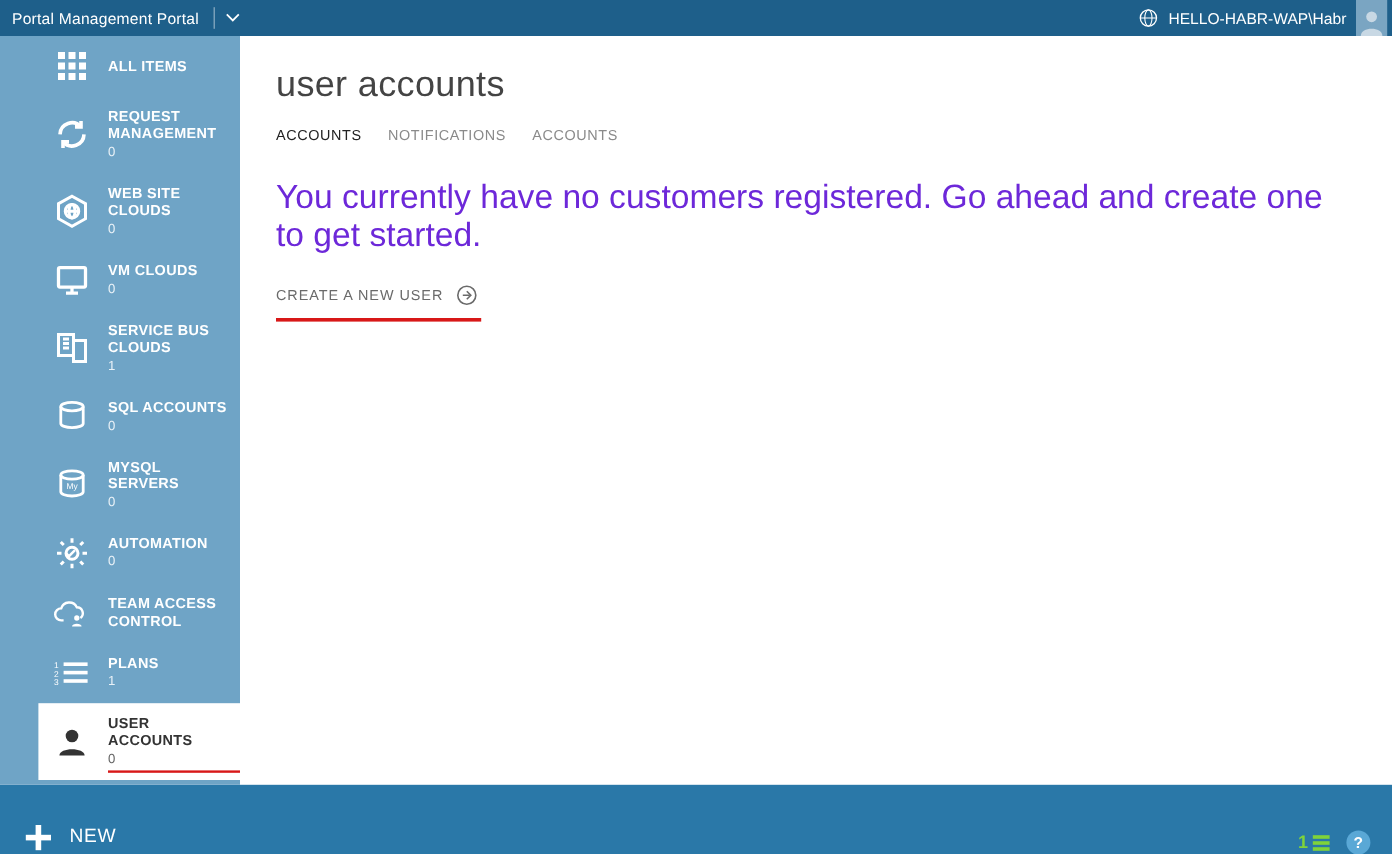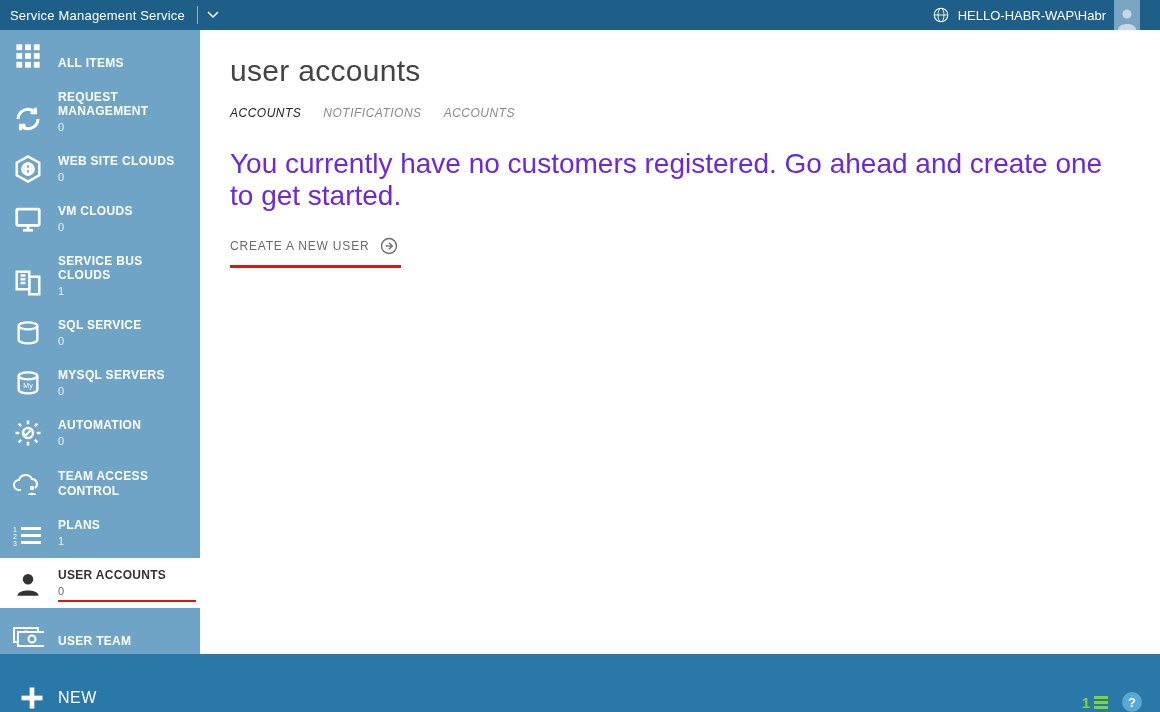--- a/index.html
+++ b/index.html
@@ -8,49 +8,50 @@
   .header {
     height: 30px; width: 100%;
     background: #1e5f8a;
     display: flex; align-items: center;
     color: #fff; font-size: 13px;
   }
   .header-title { padding-left: 10px; font-weight: 400; letter-spacing: .2px; }
   .header-divider { width:1px; height:18px; background: rgba(255,255,255,.5); margin: 0 8px 0 12px; }
   .header-chevron { display:inline-flex; align-items:center; cursor:pointer; }
   .header-spacer { flex: 1; }
-  .header-user { display:flex; align-items:center; gap:8px; padding-right:20px; }
+  .header-user { display:flex; align-items:center; gap:8px; padding-right:4px; }
   .avatar-box { width:26px; height:30px; background:#7aa5c2; display:flex; align-items:flex-end; justify-content:center; }
   .avatar-box svg { display:block; }
   
   .body { display:flex; height: calc(712px - 30px - 58px); }
   
   .sidebar { width: 200px; background:#6fa4c6; color:#fff; overflow:hidden; }
   .side-item {
-    display:flex; align-items:flex-end; gap:12px;
+    display:flex; align-items:center; gap:12px;
     padding: 10px 10px 10px 10px;
     min-height: 50px;
     cursor:pointer;
     font-size:12px;
+    margin-left:32px;
   }
   .side-item .icon-wrap { width:36px; display:flex; align-items:center; justify-content:center; flex-shrink:0; }
   .side-item .texts { display:flex; flex-direction:column; line-height:1.2; }
   .side-item .label { font-weight:700; letter-spacing:.3px; }
   .side-item .count { font-size:11px; color:#e8f1f7; margin-top:2px; }
   .side-item.active { background:#fff; color:#333; }
   .side-item.active .count { color:#666; }
   
   .side-item.active .texts { position:relative; }
   .side-item.active .texts::after {
     content:""; position:absolute; left:0; right:-30px; bottom:-4px; height:2px; background:#d81818;
   }
   
   .main { flex:1; padding: 24px 30px; color:#333; }
   .page-title { font-size: 30px; font-weight: 300; color:#444; margin-bottom: 18px; letter-spacing:.3px; }
-  .tabs { display:flex; gap:22px; font-size:12px; letter-spacing:.5px; color:#8a8a8a; margin-bottom:28px;font-style:italic; }
+  .tabs { display:flex; gap:22px; font-size:12px; letter-spacing:.5px; color:#8a8a8a; margin-bottom:28px; }
   .tab { cursor:pointer; }
   .tab.active { color:#222; }
   .empty-msg { font-size:28px; font-weight:300; color:#6d28d9; margin-bottom:24px; }
   .create-row { display:inline-flex; align-items:center; gap:10px; cursor:pointer; position:relative; padding-bottom:8px; }
   .create-label { font-size:12px; letter-spacing:.8px; color:#6a6a6a; }
   .create-row::after { content:""; position:absolute; left:0; right:-2px; bottom:-4px; height:3px; background:#d81818; }
   
   .bottombar {
     height:58px; width:100%; background:#2a78a8;
     display:flex; align-items:flex-end; color:#fff; padding:0 18px;
@@ -65,21 +66,21 @@
   }
   .count-green { display:flex; align-items:center; gap:4px; color:#7fd33a; font-weight:600; font-size:15px; }
   .count-green .bars { display:flex; flex-direction:column; gap:2px; }
   .count-green .bars span { width:14px; height:3px; background:#7fd33a; display:block; }
   svg { display:block; }
 </style>
 </head>
 <body>
 
 <div class="header">
-  <div class="header-title">Service Management Service</div>
+  <div class="header-title">Portal Management Portal</div>
   <div class="header-divider"></div>
   <div class="header-chevron">
     <svg width="14" height="14" viewBox="0 0 14 14">
       <polyline points="2,4 7,9 12,4" fill="none" stroke="#fff" stroke-width="1.5"></polyline>
     </svg>
   </div>
   <div class="header-spacer"></div>
   <div class="header-user">
     <svg width="18" height="18" viewBox="0 0 24 24">
       <circle cx="12" cy="12" r="9" fill="none" stroke="#fff" stroke-width="1.5"></circle>
@@ -182,21 +183,21 @@
     </div>
 
     <div class="side-item">
       <div class="icon-wrap">
         <svg width="28" height="28" viewBox="0 0 24 24" fill="none" stroke="#fff" stroke-width="2">
           <ellipse cx="12" cy="5" rx="8" ry="3"></ellipse>
           <path d="M4 5v12c0 1.7 3.6 3 8 3s8-1.3 8-3V5"></path>
         </svg>
       </div>
       <div class="texts">
-        <span class="label">SQL SERVICE</span>
+        <span class="label">SQL ACCOUNTS</span>
         <span class="count">0</span>
       </div>
     </div>
 
     <div class="side-item">
       <div class="icon-wrap">
         <svg width="28" height="28" viewBox="0 0 24 24" fill="none" stroke="#fff" stroke-width="2">
           <ellipse cx="12" cy="5" rx="8" ry="3"></ellipse>
           <path d="M4 5v12c0 1.7 3.6 3 8 3s8-1.3 8-3V5"></path>
           <text x="12" y="15" text-anchor="middle" font-size="6" fill="#fff" stroke="none" font-family="Arial">My</text>

